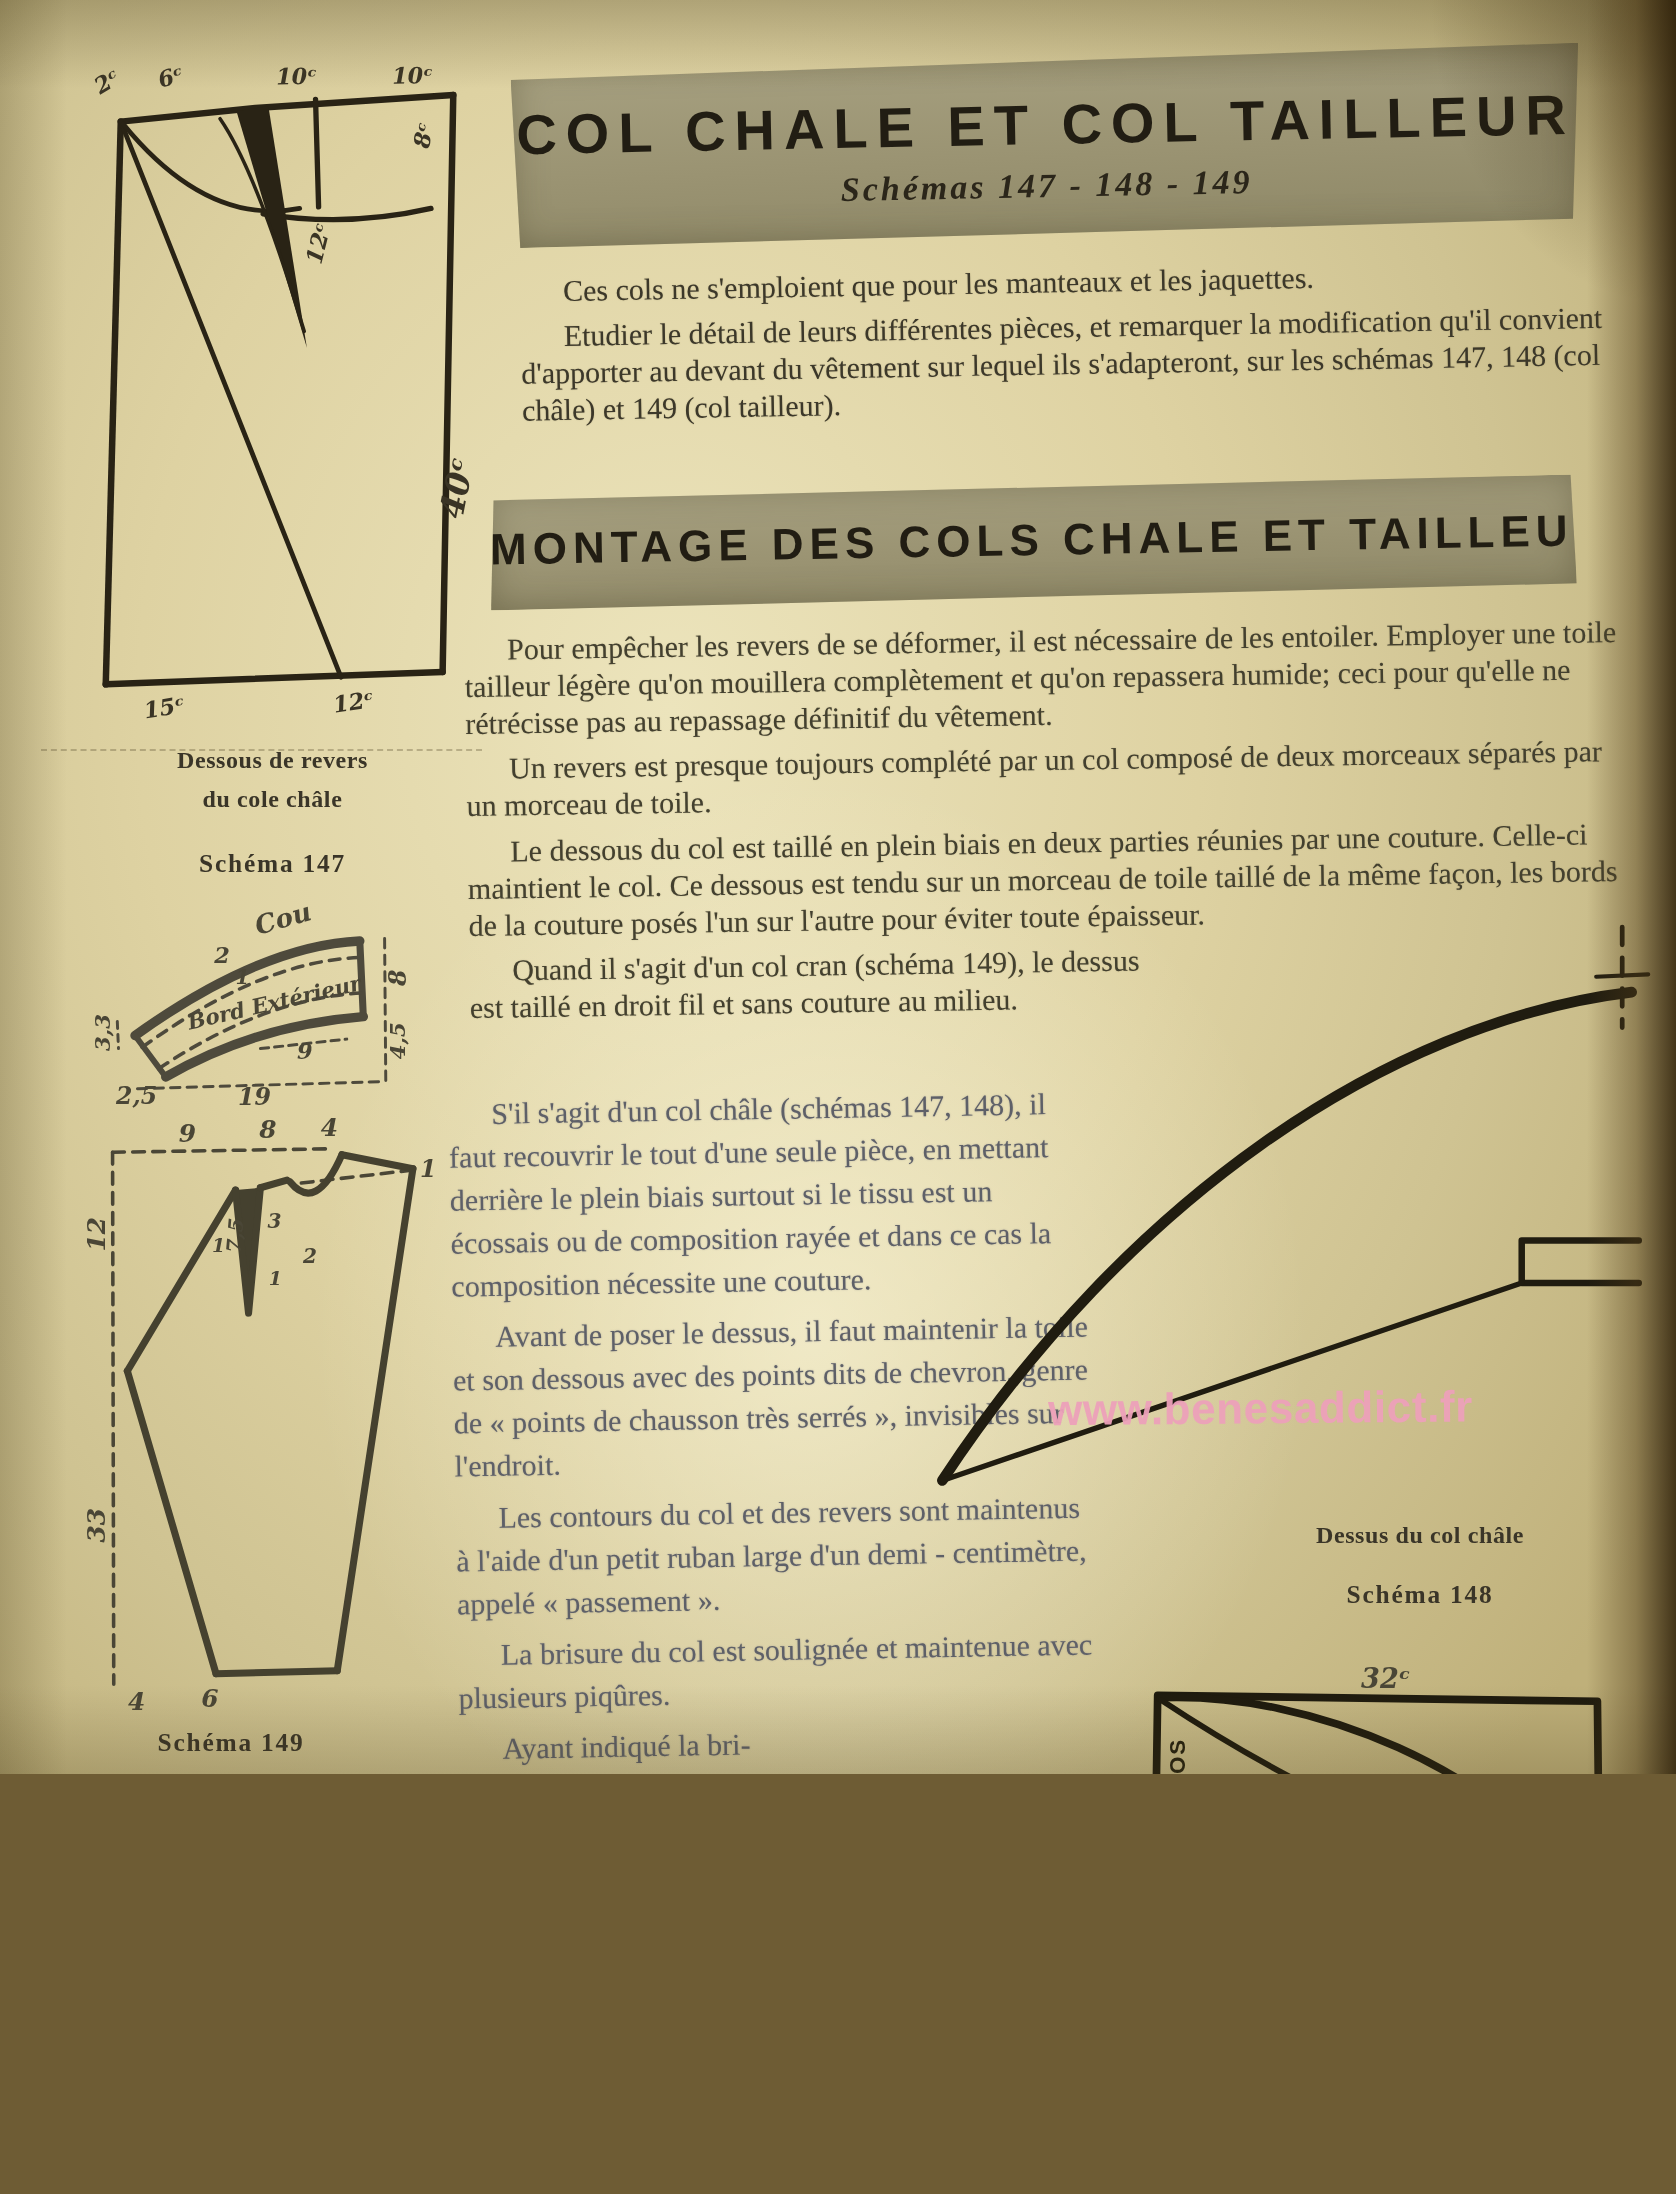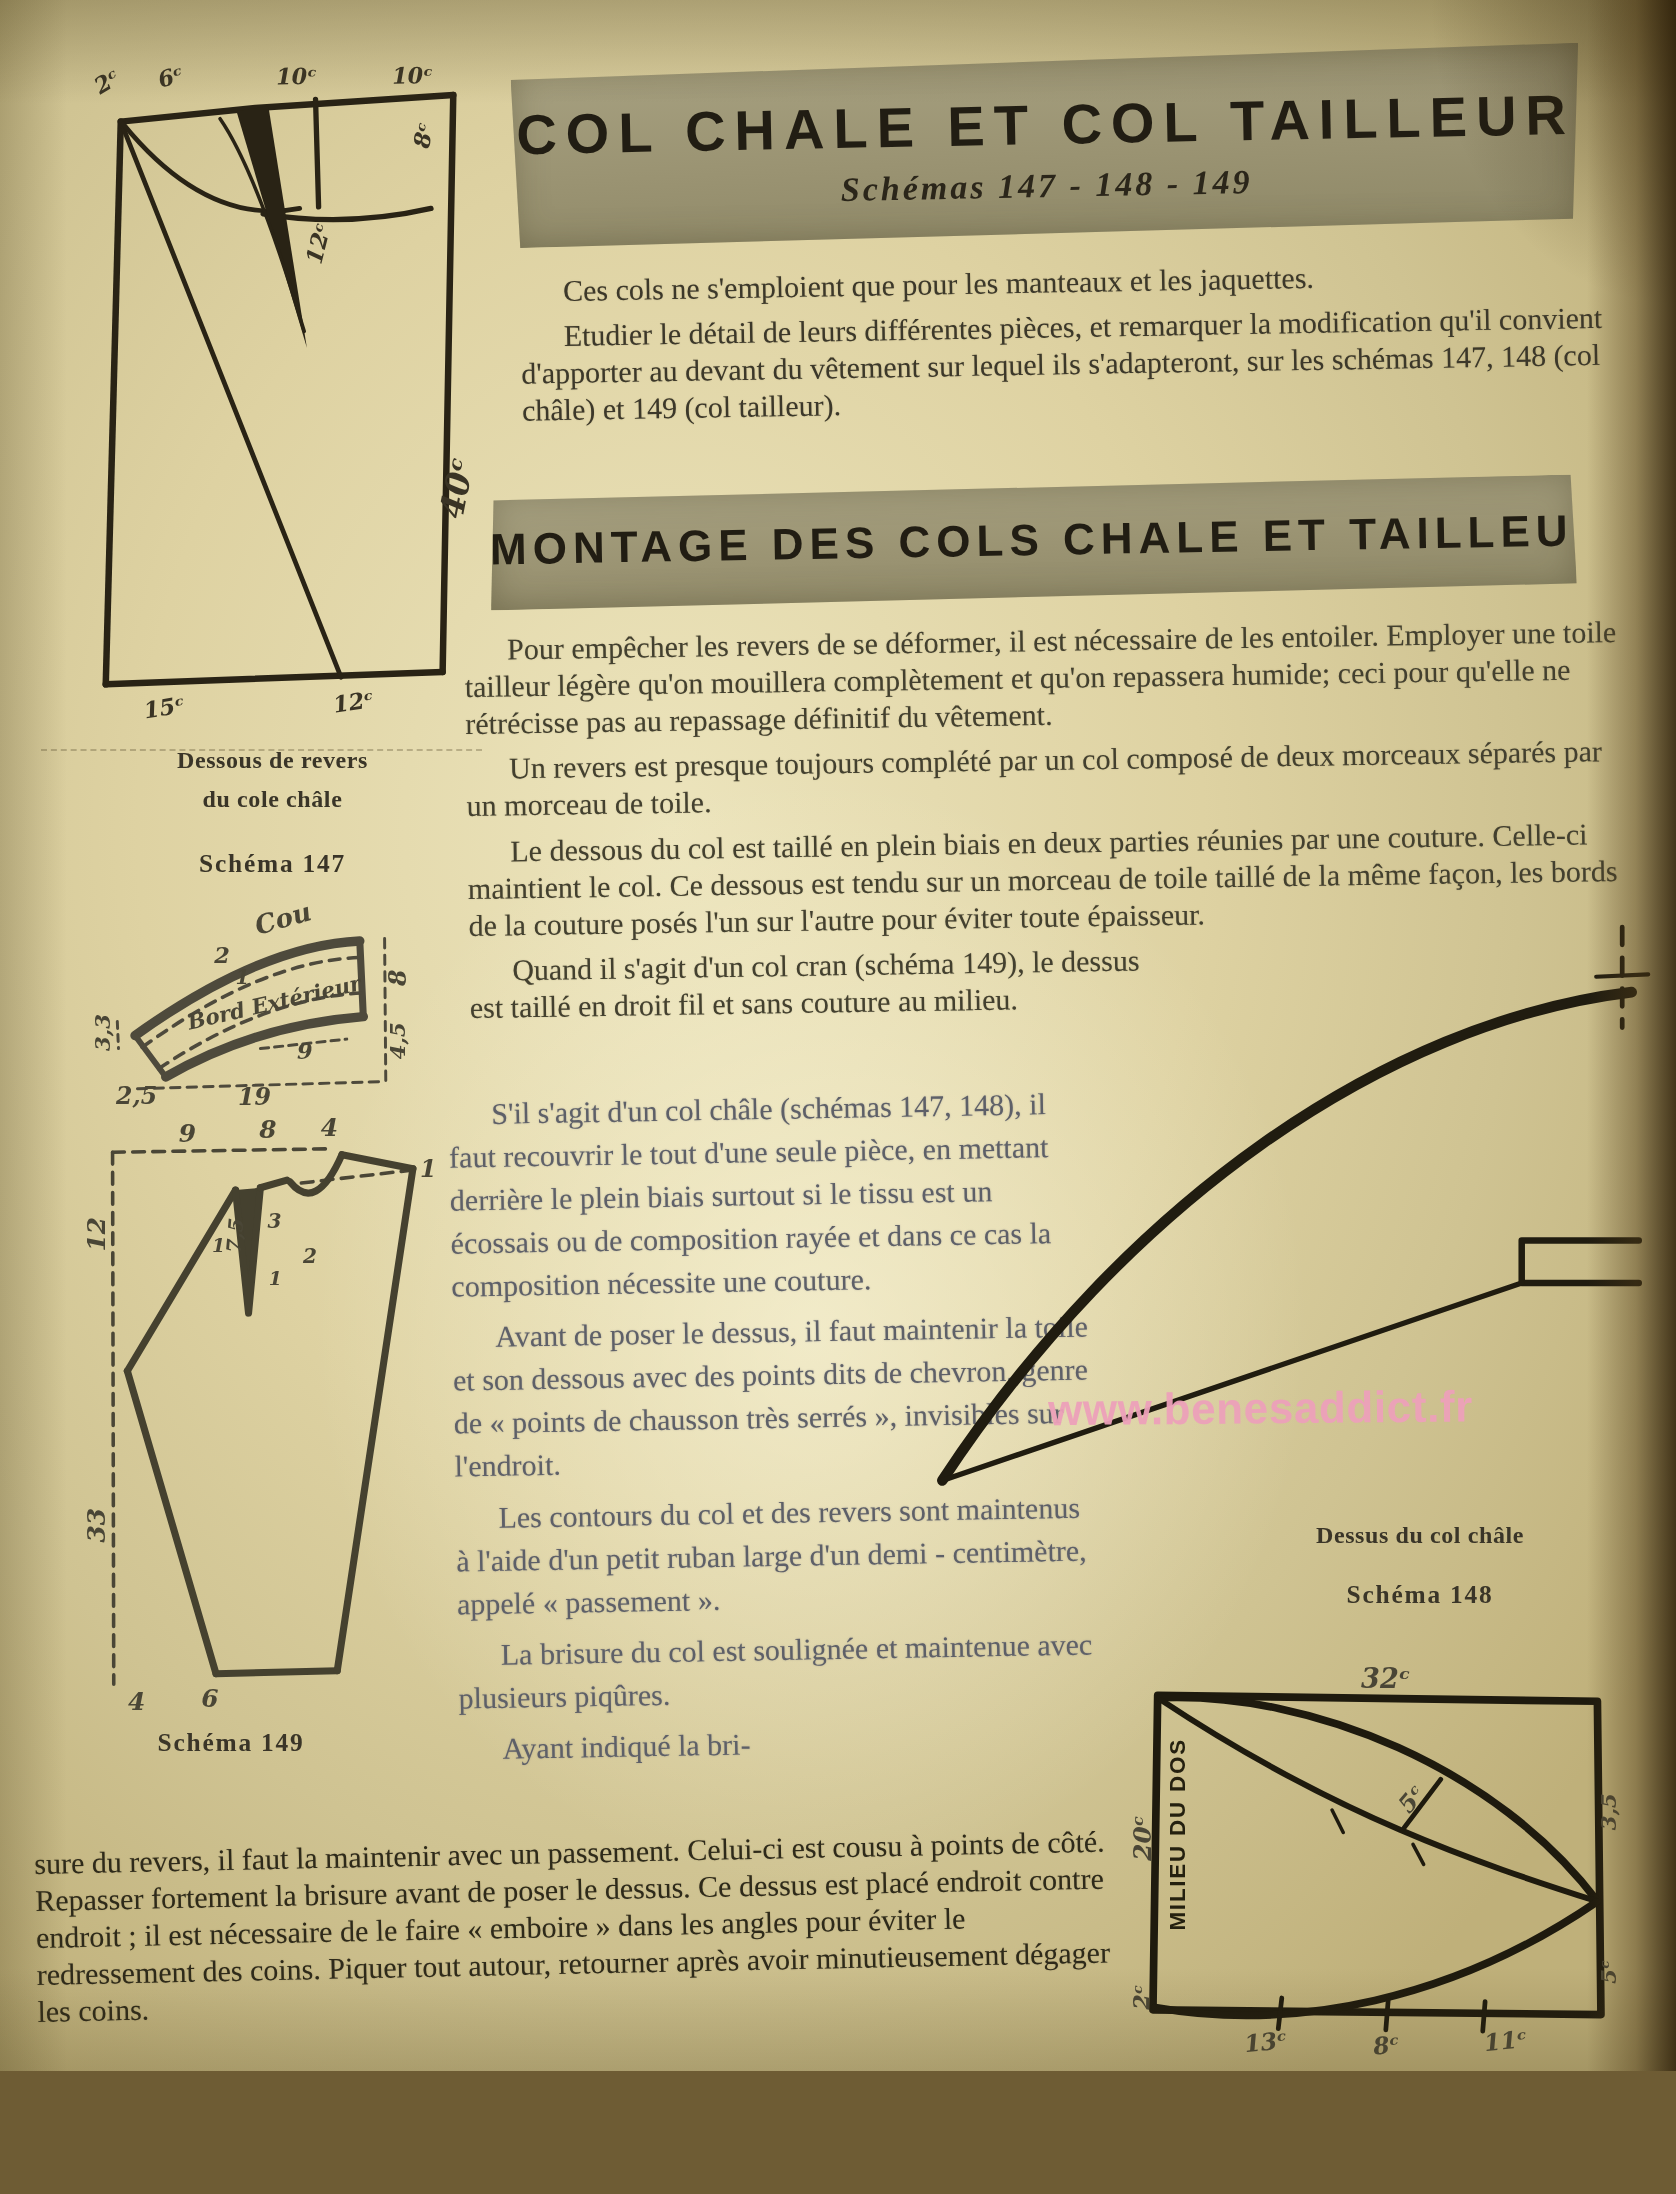--- a/index.html
+++ b/index.html
@@ -1,16 +1,16 @@
 <!DOCTYPE html>
 <html style="font-size:9.5px"><head>
 <meta charset="utf-8">
 <style>
   html,body{margin:0;padding:0;background:#6e5c34;}
-  .page{position:relative;width:1676px;height:2071px;overflow:hidden;
+  .page{position:relative;width:1676px;height:1774px;overflow:hidden;
     font-family:"Liberation Serif",serif;
     background:
       radial-gradient(ellipse 1183px 1479px at 40% 40%, #ece4bc 0%, #ded2a2 45%, #cfc392 72%, #bfb07a 100%);
   }
   .glow{position:absolute;left:308px;top:769px;width:1006px;height:1124px;pointer-events:none;
     background:radial-gradient(ellipse, rgba(255,252,228,.55), rgba(255,252,228,0) 70%);}
   .vignette{position:absolute;inset:0;pointer-events:none;background:
     linear-gradient(to bottom, rgba(70,58,22,.30), rgba(70,58,22,0) 5%),
     linear-gradient(to top, rgba(70,58,22,.22), rgba(70,58,22,0) 5%),
     linear-gradient(to right, rgba(70,58,22,.25), rgba(70,58,22,0) 4%);}

